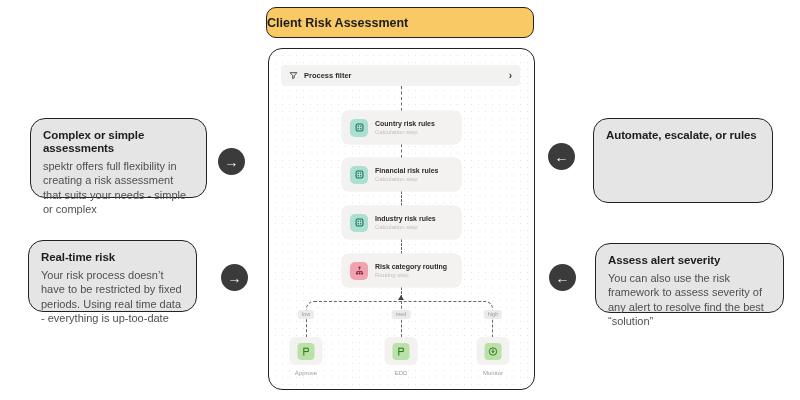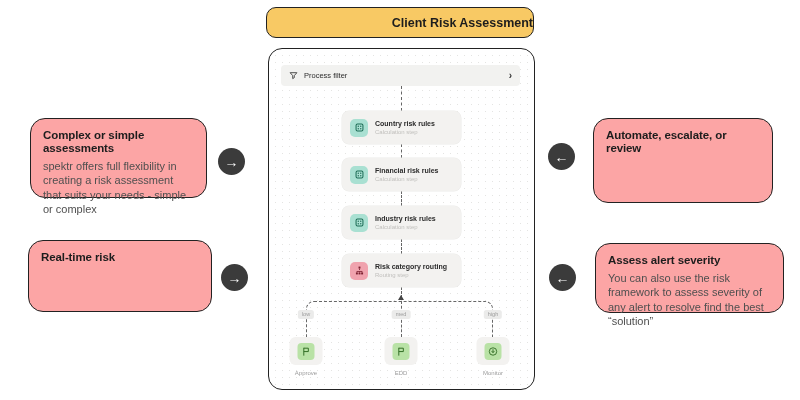--- a/index.html
+++ b/index.html
@@ -4,36 +4,36 @@
 <style>
   html,body{margin:0;padding:0;}
   body{
     width:800px;height:400px;position:relative;background:#ffffff;
     font-family:"Liberation Sans",sans-serif;color:#222;overflow:hidden;
   }
   
   .badge{
     position:absolute;left:266px;top:7px;width:268px;height:31px;
     background:#F8C964;border:1.6px solid #222;border-radius:10px;
-    display:flex;align-items:center;justify-content:flex-end;
+    display:flex;align-items:center;justify-content:flex-start;
     font-size:12.5px;font-weight:bold;color:#1d1d1d;box-sizing:border-box;
   }
   
   .canvas{
     position:absolute;left:268px;top:48px;width:267px;height:342px;
     background:#fff;border:1.6px solid #222;border-radius:14px;box-sizing:border-box;
     background-image:radial-gradient(#e4e4e2 0.8px, transparent 0.9px);
     background-size:7px 7px;background-position:3px 3px;overflow:hidden;
   }
   .filterbar{
     position:absolute;left:12px;top:16px;width:239px;height:21px;
     background:#F2F2F0;border-radius:4px;display:flex;align-items:center;
     padding:0 8px;box-sizing:border-box;gap:6px;
   }
-  .filterbar .lbl{font-size:7.5px;color:#2d2d2d;font-weight:normal;}
+  .filterbar .lbl{font-size:7.5px;color:#2d2d2d;font-weight:bold;}
   .filterbar .chev{margin-left:auto;font-size:10px;color:#333;font-weight:bold;line-height:1;}
   .vline{position:absolute;left:132px;width:0;border-left:1.2px dashed #666;}
   .branchbox{
     position:absolute;left:37px;top:252px;width:187px;height:36px;
     border-top:1.2px dashed #666;border-left:1.2px dashed #666;border-right:1.2px dashed #666;
     border-radius:8px 8px 0 0;box-sizing:border-box;
   }
   .junction{
     position:absolute;left:128.5px;top:246px;width:0;height:0;
     border-left:3.5px solid transparent;border-right:3.5px solid transparent;
@@ -62,21 +62,21 @@
     z-index:2;
   }
   .outcome .gicon{width:17px;height:17px;border-radius:4px;background:#B9E2A6;
     display:flex;align-items:center;justify-content:center;}
   .olabel{
     position:absolute;top:321px;transform:translateX(-50%);
     font-size:6px;color:#9b9b9b;line-height:1;z-index:2;
   }
   
   .callout{
-    position:absolute;background:#fca5a5;border:1.6px solid #222;border-radius:15px;
+    position:absolute;background:#e5e5e5;border:1.6px solid #222;border-radius:15px;
     padding:10px 12px;box-sizing:border-box;
   }
   .callout h3{margin:0 0 4px 0;font-size:11.5px;line-height:1.12;color:#1d1d1d;letter-spacing:-0.1px;}
   .callout p{margin:0;font-size:11px;line-height:1.32;color:#4f4f4f;}
   .circlearrow{
     position:absolute;width:27px;height:27px;border-radius:50%;background:#3B3B3B;
     display:flex;align-items:center;justify-content:center;
   }
   .circlearrow span{color:#fff;font-size:14px;font-weight:bold;line-height:1;}
   svg{display:block;}
@@ -208,32 +208,33 @@
 </div>
 
 <div class="callout" style="left:30px;top:118px;width:177px;height:80px;">
   <h3>Complex or simple assessments</h3>
   <p>spektr offers full flexibility in creating a risk assessment that suits your needs - simple or complex</p>
 </div>
 <div class="circlearrow" style="left:218px;top:148px;">
   <span>→</span>
 </div>
 
-<div class="callout" style="left:28px;top:240px;width:184px;height:72px;">
+<div class="callout" style="left:28px;top:240px;width:169px;height:72px;">
   <h3>Real-time risk</h3>
+  <p>Your risk process doesn’t have to be restricted by fixed periods. Using real time data - everything is up-too-date</p>
 </div>
 <div class="circlearrow" style="left:221px;top:264px;">
   <span>→</span>
 </div>
 
 <div class="circlearrow" style="left:548px;top:143px;">
   <span>←</span>
 </div>
 <div class="callout" style="left:593px;top:118px;width:180px;height:85px;">
-  <h3>Automate, escalate, or review</h3>
+  <h3>Automate, escalate, or rules</h3>
 </div>
 
 <div class="circlearrow" style="left:549px;top:264px;">
   <span>←</span>
 </div>
 <div class="callout" style="left:595px;top:243px;width:189px;height:70px;">
   <h3>Assess alert severity</h3>
   <p>You can also use the risk framework to assess severity of any alert to resolve find the best “solution”</p>
 </div>
 

